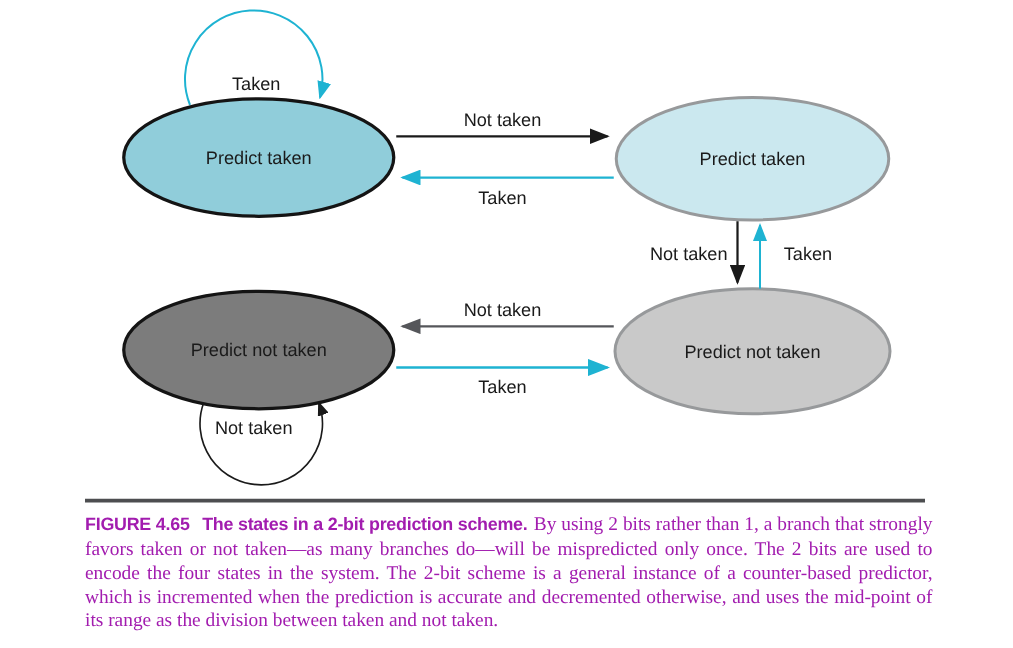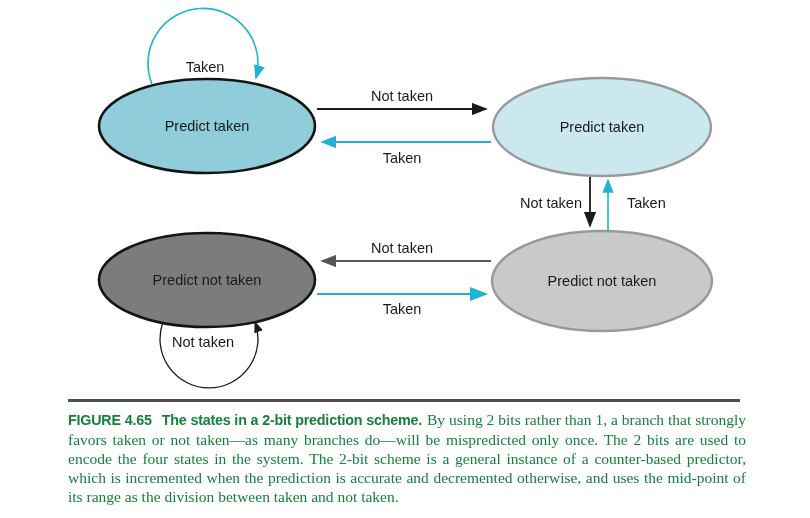--- a/index.html
+++ b/index.html
@@ -35,21 +35,21 @@
     width: 672px;
     height: 3px;
     background: #4d4e50;
     margin-bottom: 8px;
   }
   .caption-text {
     margin: 0;
     font-family: "Liberation Serif", serif;
     font-size: 15.5px;
     line-height: 19px;
-    color: #15803d;
+    color: #a21caf;
     text-align: justify;
   }
   .fig-label {
     font-family: "Liberation Sans", sans-serif;
     font-weight: bold;
     font-size: 14.3px;
     letter-spacing: -0.2px;
     margin-right: 10px;
   }
   .fig-title {

